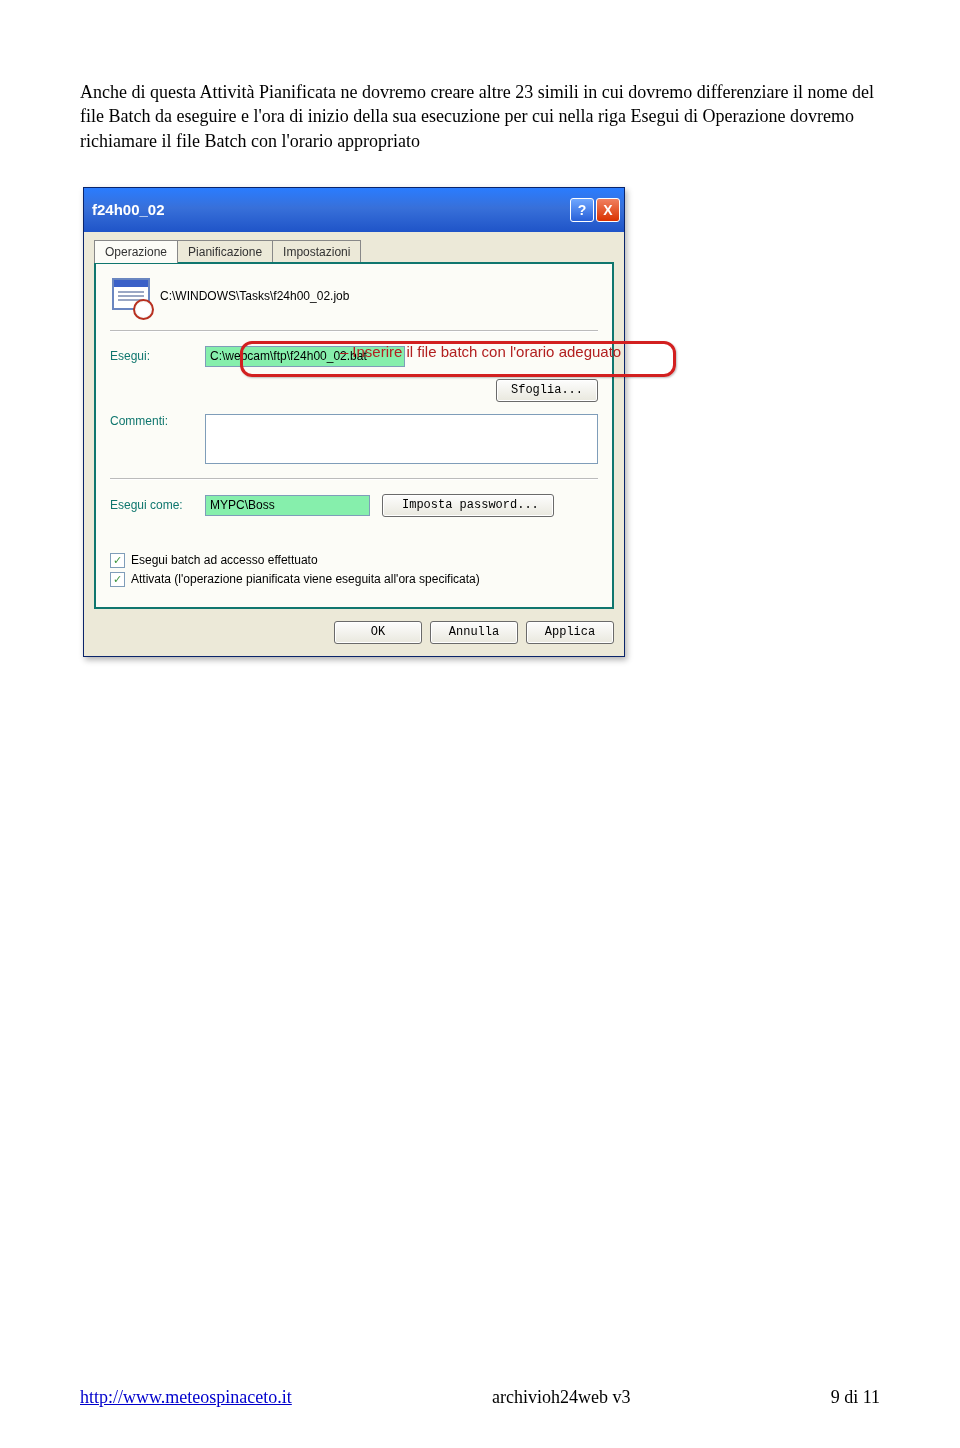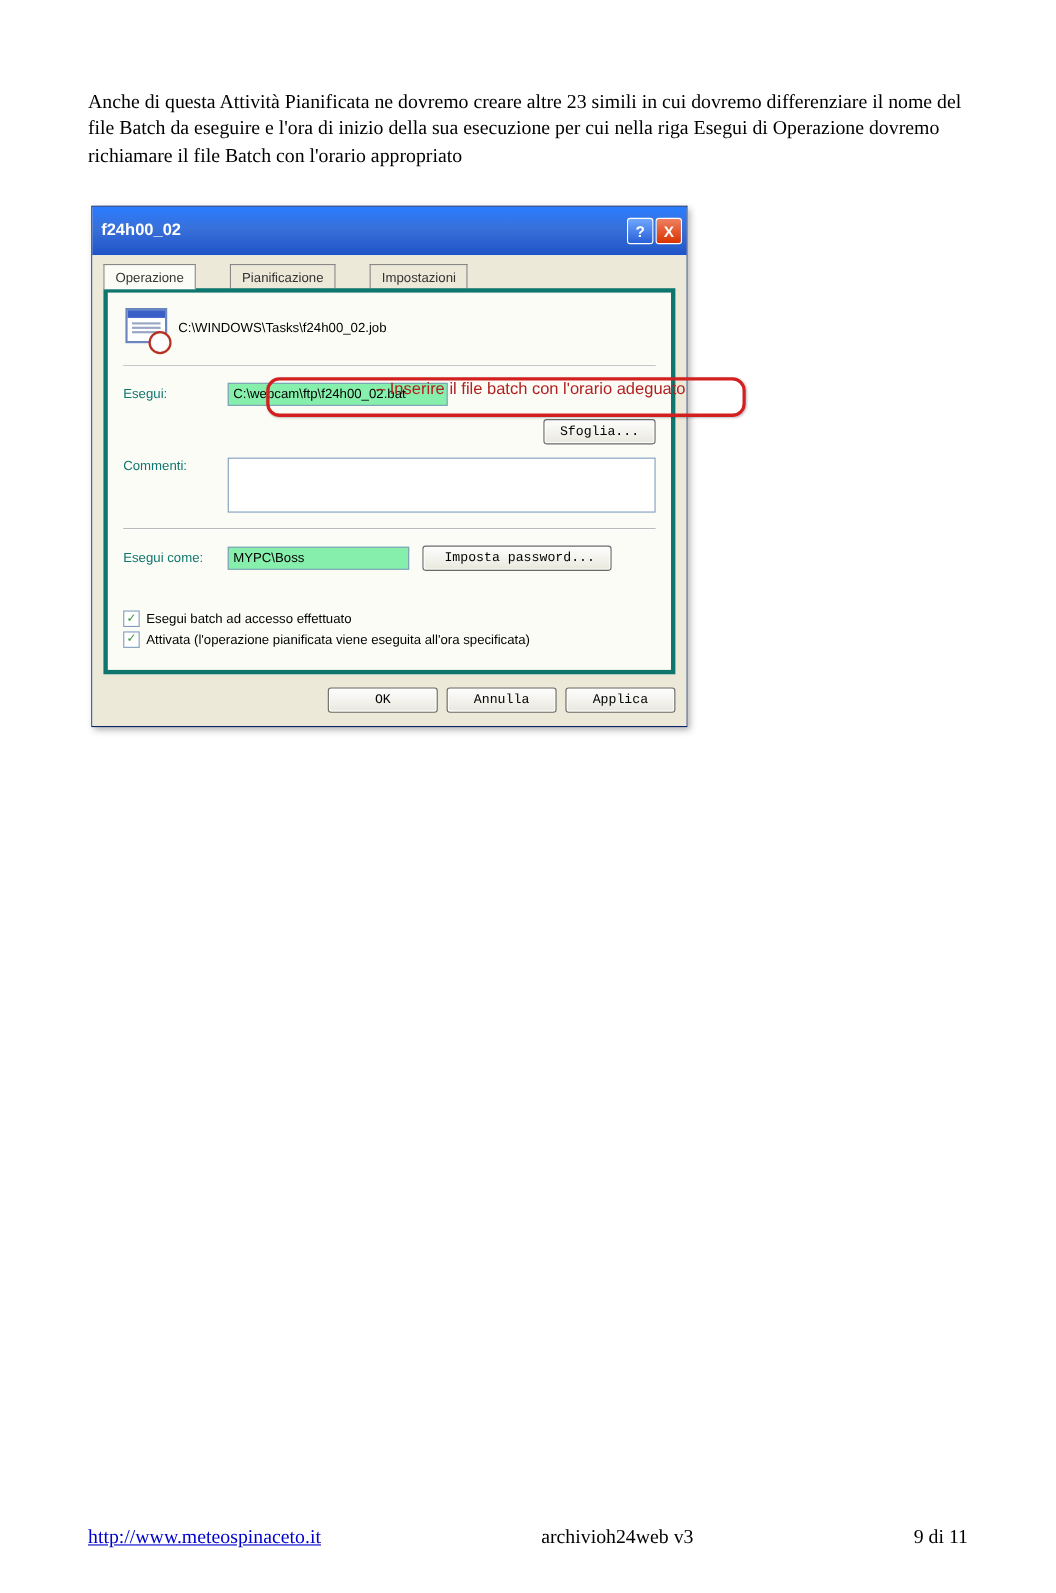--- a/index.html
+++ b/index.html
@@ -48,38 +48,37 @@
     border-radius: 3px;
     display: flex; align-items: center; justify-content: center;
     font-weight: bold;
     font-size: 14px;
   }
   .titlebtn.help { background: linear-gradient(to bottom,#6fa7ff,#2860d8); }
   .titlebtn.close { background: linear-gradient(to bottom,#f08060,#da3200); }
   .dlg-body { background: #ece9d8; padding: 8px 10px 12px 10px; }
   .tabs {
     display: flex;
-    gap: 32px;
   }
   .tab {
     padding: 4px 10px;
     border: 1px solid #888;
     border-bottom: none;
     background: #ece9d8;
     font-size: 12px;
     margin-right: -1px;
     color: #333;
   }
   .tab.active {
     background: #fcfcf7;
     position: relative;
     z-index: 2;
   }
   .tabpanel {
-    border: 4px solid #0f766e;
+    border: 2px solid #0f766e;
     background: #fcfcf7;
     padding: 12px 14px 16px 14px;
     margin-top: -1px;
     position: relative;
     z-index: 1;
   }
   .row {
     display: flex;
     align-items: center;
     margin-bottom: 12px;
@@ -177,21 +176,21 @@
     color: #3c953c;
     font-size: 11px;
     line-height: 1;
   }
   .btnbar {
     display: flex;
     justify-content: flex-end;
     gap: 8px;
     margin-top: 12px;
   }
-  .btnbar .btn { width: 100px; padding: 0; }
+  .btnbar .btn { width: 88px; padding: 0; }
   .esegui-wrap {
     position: relative;
   }
   .annot {
     position: absolute;
     left: 230px;
     top: -3px;
     color: #b22020;
     font-size: 15px;
     font-family: Arial, sans-serif;

